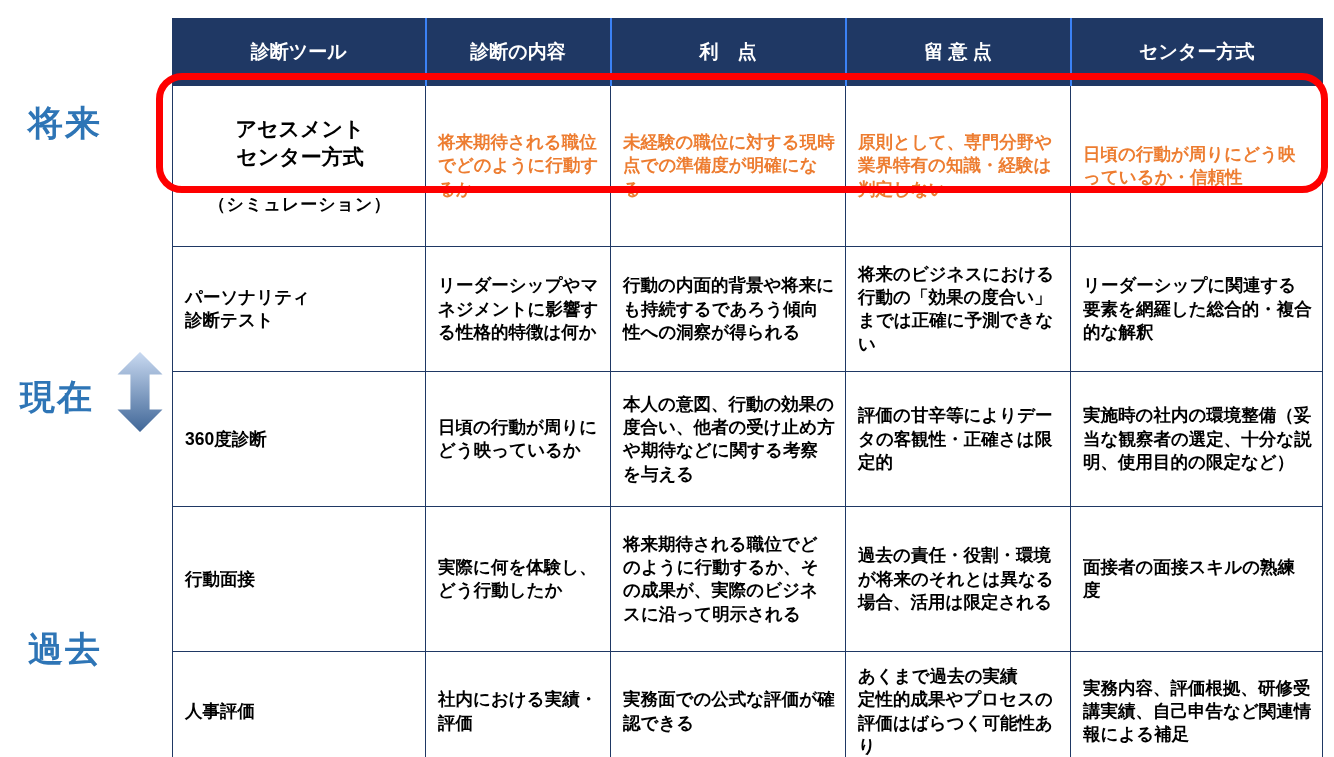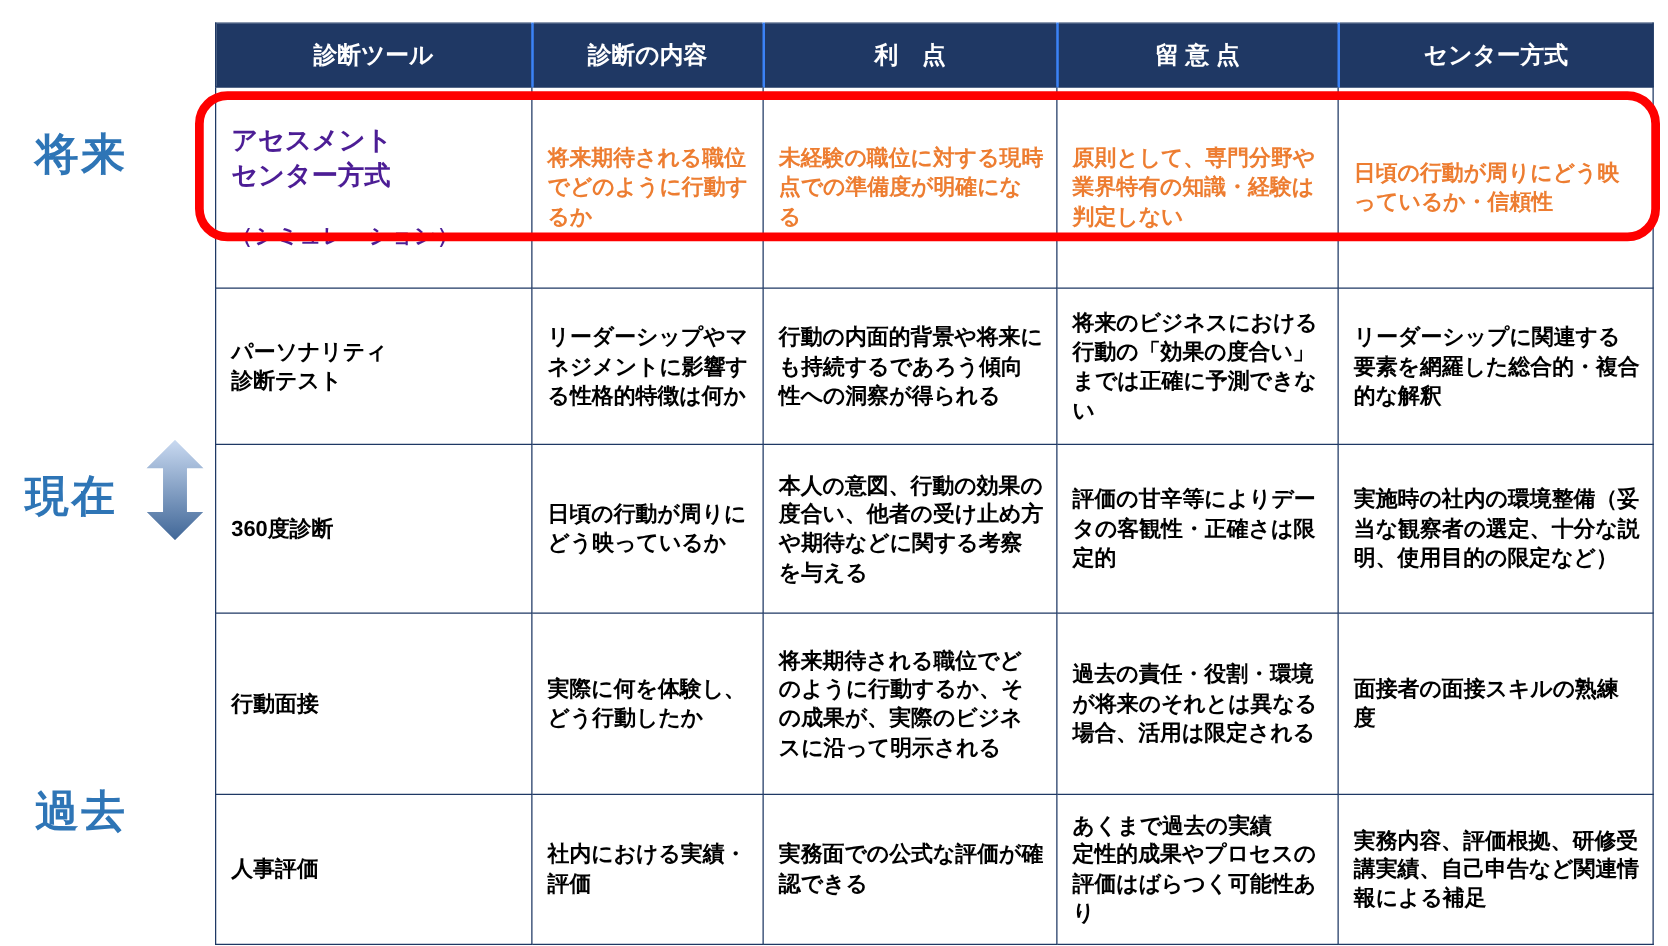--- a/index.html
+++ b/index.html
@@ -36,21 +36,21 @@
     left: 172px; top: 18px;
     width: 1150px;
     border-collapse: collapse;
     table-layout: fixed;
   }
   table.diag th {
     background: #1F3864;
     color: #ffffff;
     font-size: 19px;
     font-weight: bold;
-    height: 51px;
+    height: 67px;
     text-align: center;
     vertical-align: middle;
     border: 1.5px solid #1F3864;
     padding: 0;
   }
   table.diag thead th + th { border-left: 2px solid #3b82f6; }
   table.diag td {
     border: 1.5px solid #1F3864;
     color: #000000;
     font-size: 17.5px;
@@ -64,21 +64,21 @@
   td.tool-cell {
     text-align: center;
     color: #8EAADB;
     font-size: 21px;
     line-height: 1.3;
     padding: 6px 6px;
   }
   .tool-main { display: block; font-size: 21px; }
   .tool-sub  { display: block; font-size: 17px; letter-spacing: 1px; }
   tr.highlighted td { color: #ED7D31; }
-  tr.highlighted td.tool-cell { color: #4c1d95; }
+  tr.highlighted td.tool-cell { color: #000000; text-align: center; }
 
   tr.r1 { height: 127px; }
   tr.r2 { height: 125px; }
   tr.r3 { height: 135px; }
   tr.r4 { height: 145px; }
   tr.r5 { height: 120px; }
 
   
   .highlight-outline {
     position: absolute;

